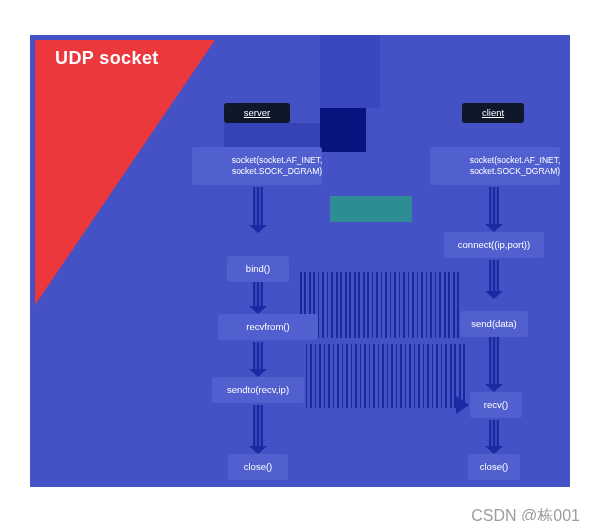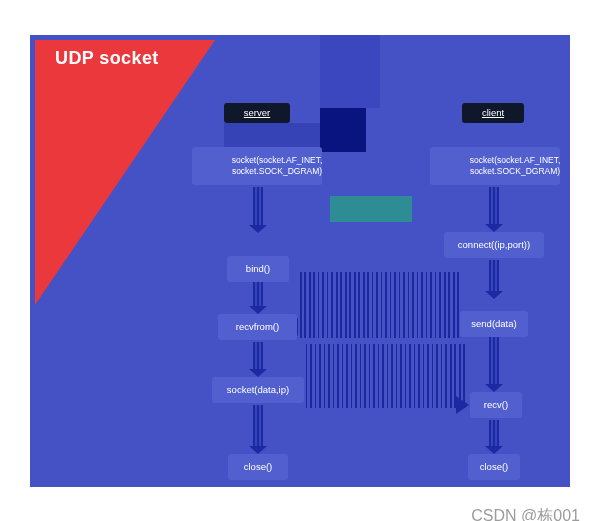--- a/index.html
+++ b/index.html
@@ -86,22 +86,22 @@
 
     <div class="arrow-v" style="left:459px;top:152px;height:37px;"></div>
     <div class="arrow-v" style="left:459px;top:225px;height:31px;"></div>
     <div class="arrow-v" style="left:459px;top:292px;height:57px;"></div>
     <div class="arrow-v" style="left:459px;top:385px;height:26px;"></div>
 
     <div class="box header-box" style="left:194px;top:68px;width:66px;height:20px;">server</div>
     <div class="box small-text" style="left:162px;top:112px;width:130px;height:38px;">socket(socket.AF_INET,
 socket.SOCK_DGRAM)</div>
     <div class="box" style="left:197px;top:197px;width:62px;height:26px;margin-top:24px;">bind()</div>
-    <div class="box" style="left:188px;top:279px;width:79px;height:26px;">recvfrom()</div>
-    <div class="box" style="left:182px;top:342px;width:92px;height:26px;">socket(data,ip)</div>
+    <div class="box" style="left:188px;top:279px;width:100px;height:26px;">recvfrom()</div>
+    <div class="box" style="left:182px;top:342px;width:92px;height:26px;">sendto(recv,ip)</div>
     <div class="box" style="left:198px;top:419px;width:60px;height:26px;">close()</div>
 
     <div class="box header-box" style="left:432px;top:68px;width:62px;height:20px;">client</div>
     <div class="box small-text" style="left:400px;top:112px;width:130px;height:38px;">socket(socket.AF_INET,
 socket.SOCK_DGRAM)</div>
     <div class="box" style="left:414px;top:197px;width:100px;height:26px;">connect((ip,port))</div>
     <div class="box" style="left:430px;top:264px;width:68px;height:26px;margin-top:12px;">send(data)</div>
     <div class="box" style="left:440px;top:357px;width:52px;height:26px;">recv()</div>
     <div class="box" style="left:438px;top:419px;width:52px;height:26px;">close()</div>
   </div>

